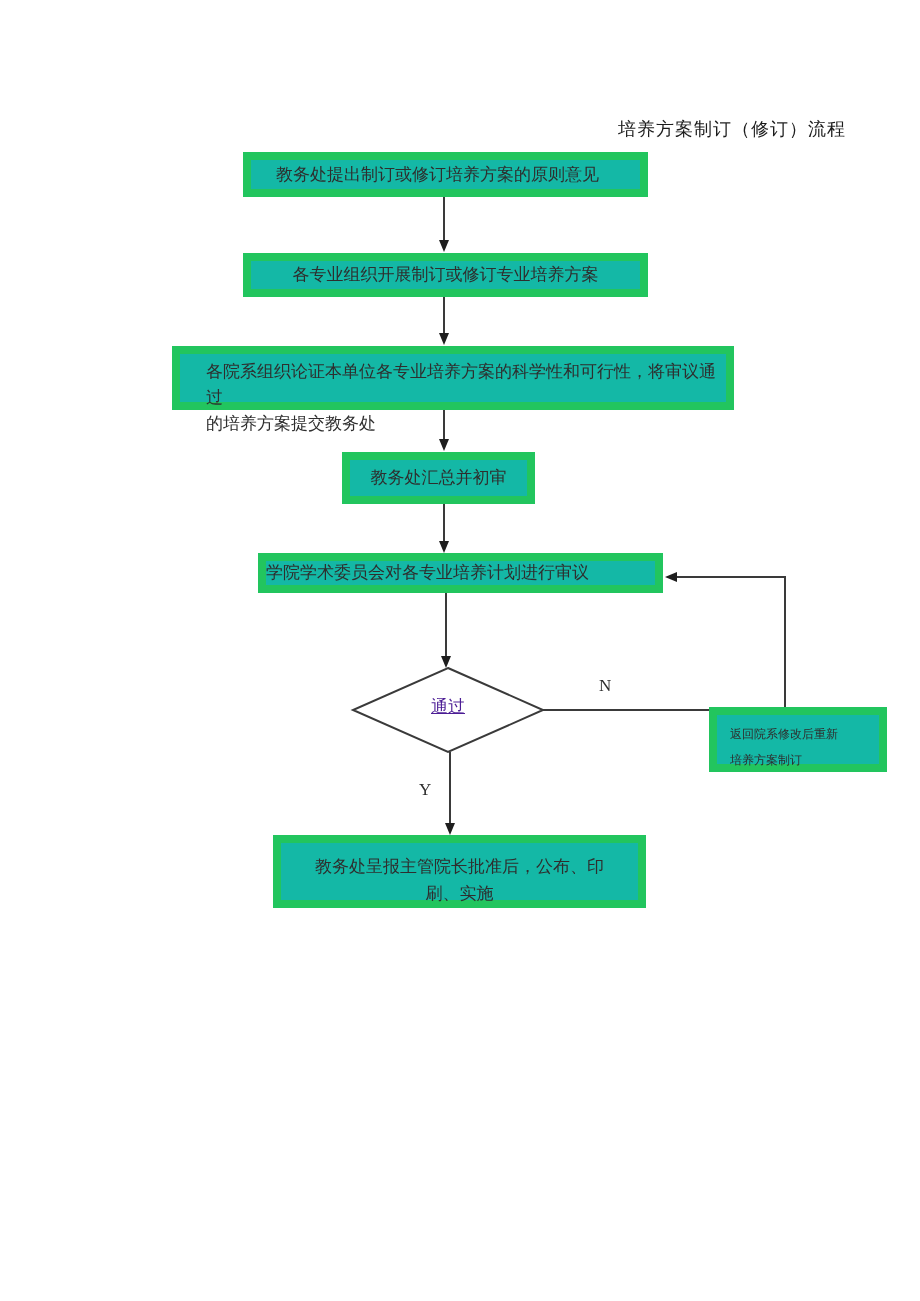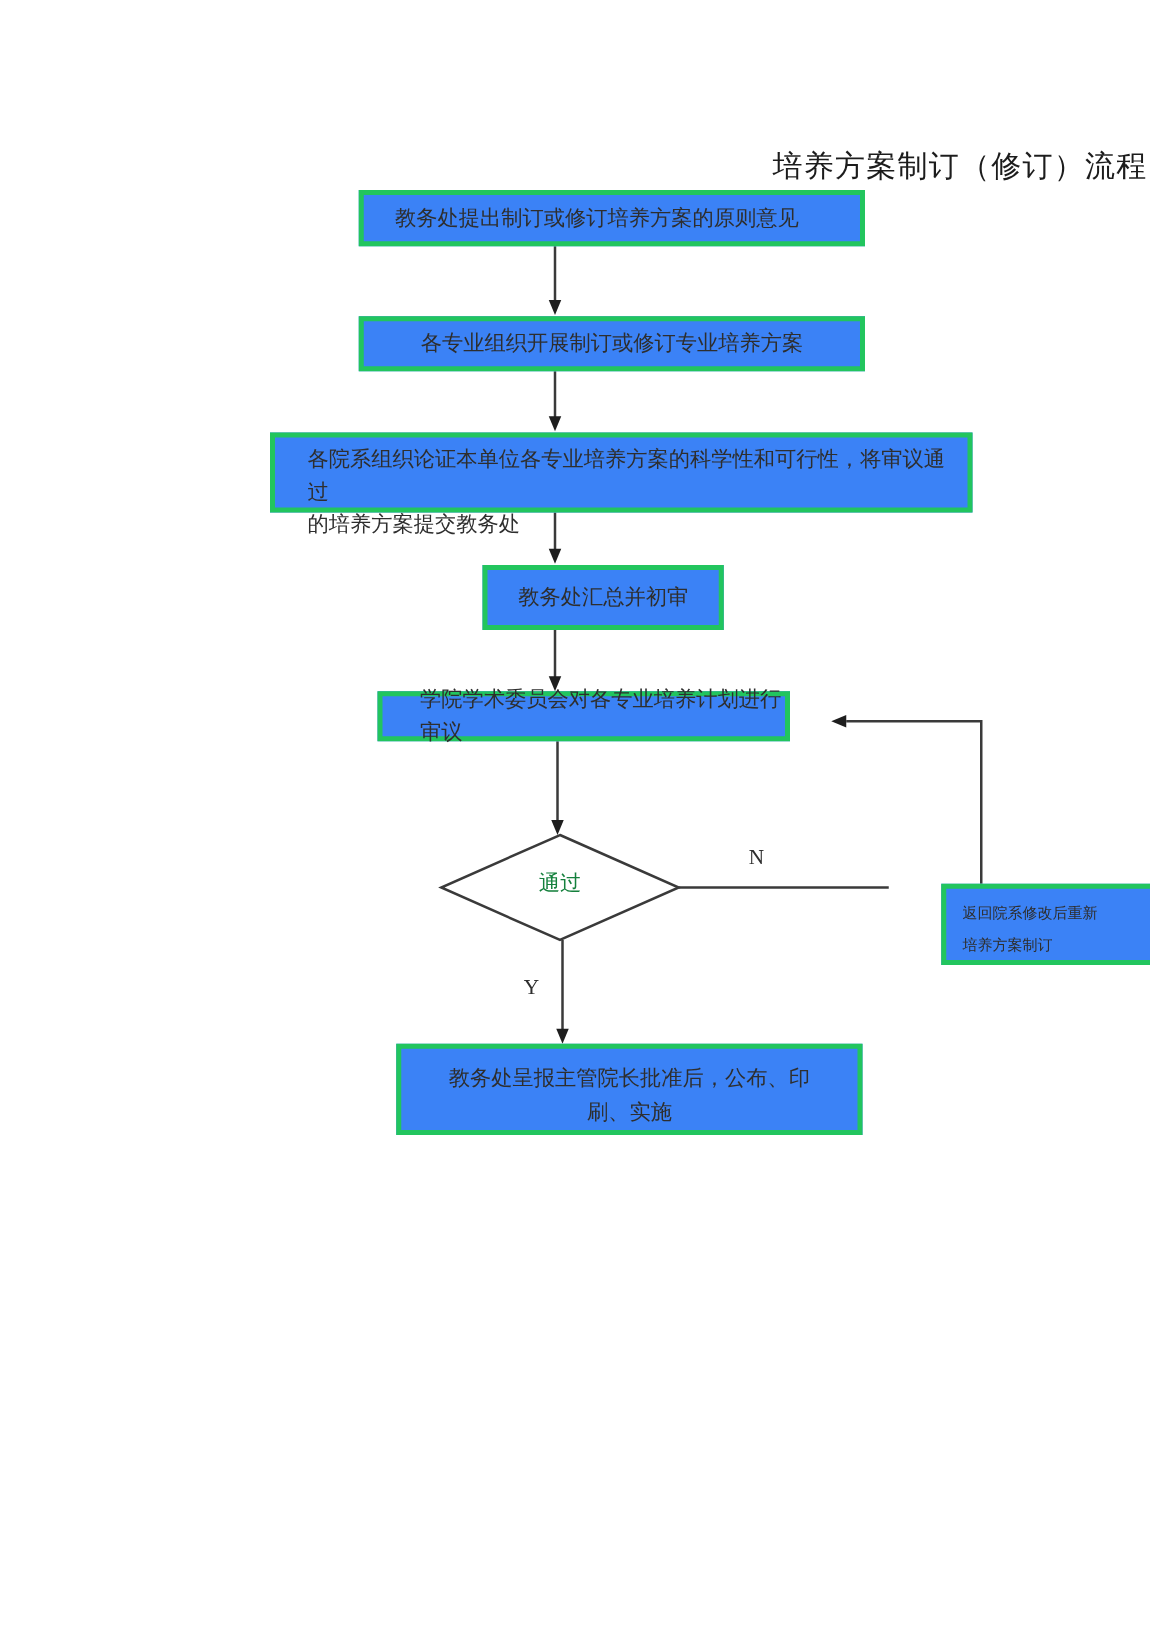--- a/index.html
+++ b/index.html
@@ -24,52 +24,52 @@
   }
   .connectors polygon.arrowhead { fill: #1e1e1e; stroke: none; }
   .connectors polygon.diamond-shape {
     fill: #ffffff;
     stroke: #3a3a3a;
     stroke-width: 2;
   }
   .title {
     position: absolute;
     left: 618px; top: 117px;
-    font-size: 24px;
+    font-size: 18px;
     letter-spacing: 1px;
     color: #1c1c1c;
     white-space: nowrap;
     font-family: Liberation Mono, monospace;
   }
   .node {
     position: absolute;
     box-sizing: border-box;
-    border: 4px solid #22c55e;
-    background: #3b82f6;
+    border: 8px solid #22c55e;
+    background: #14b8a6;
     font-size: 17px;
     line-height: 26px;
     color: #2e2e2e;
-    margin-left: 44px;
   }
   .v-center { display: flex; align-items: center; }
   .t-center { justify-content: center; text-align: center; }
   .box1 { left: 243px; top: 152px; width: 405px; height: 45px; padding-left: 25px; }
   .box2 { left: 243px; top: 253px; width: 405px; height: 44px; }
   .box3 { left: 172px; top: 346px; width: 562px; height: 64px; padding: 5px 2px 0 26px; }
   .box4 { left: 342px; top: 452px; width: 193px; height: 52px; }
-  .box5 { left: 258px; top: 553px; width: 330px; height: 40px; padding-left: 30px; }
+  .box5 { left: 258px; top: 553px; width: 405px; height: 40px; }
   .box-return { left: 709px; top: 707px; width: 178px; height: 65px; padding: 6px 0 0 13px; font-size: 12px; }
   .box-final { left: 273px; top: 835px; width: 373px; height: 73px; padding-top: 10px; text-align: center; line-height: 27px; }
   .diamond-label {
     position: absolute;
     left: 353px; top: 697px; width: 190px;
     text-align: center;
     font-size: 17px;
     line-height: 20px;
-    color: #15803d;
+    color: #4c1d95;
+    text-decoration: underline;
   }
   .branch-label {
     position: absolute;
     font-size: 17px;
     color: #2e2e2e;
   }
   .label-no  { left: 599px; top: 676px; }
   .label-yes { left: 419px; top: 780px; }
 </style>
 </head>

